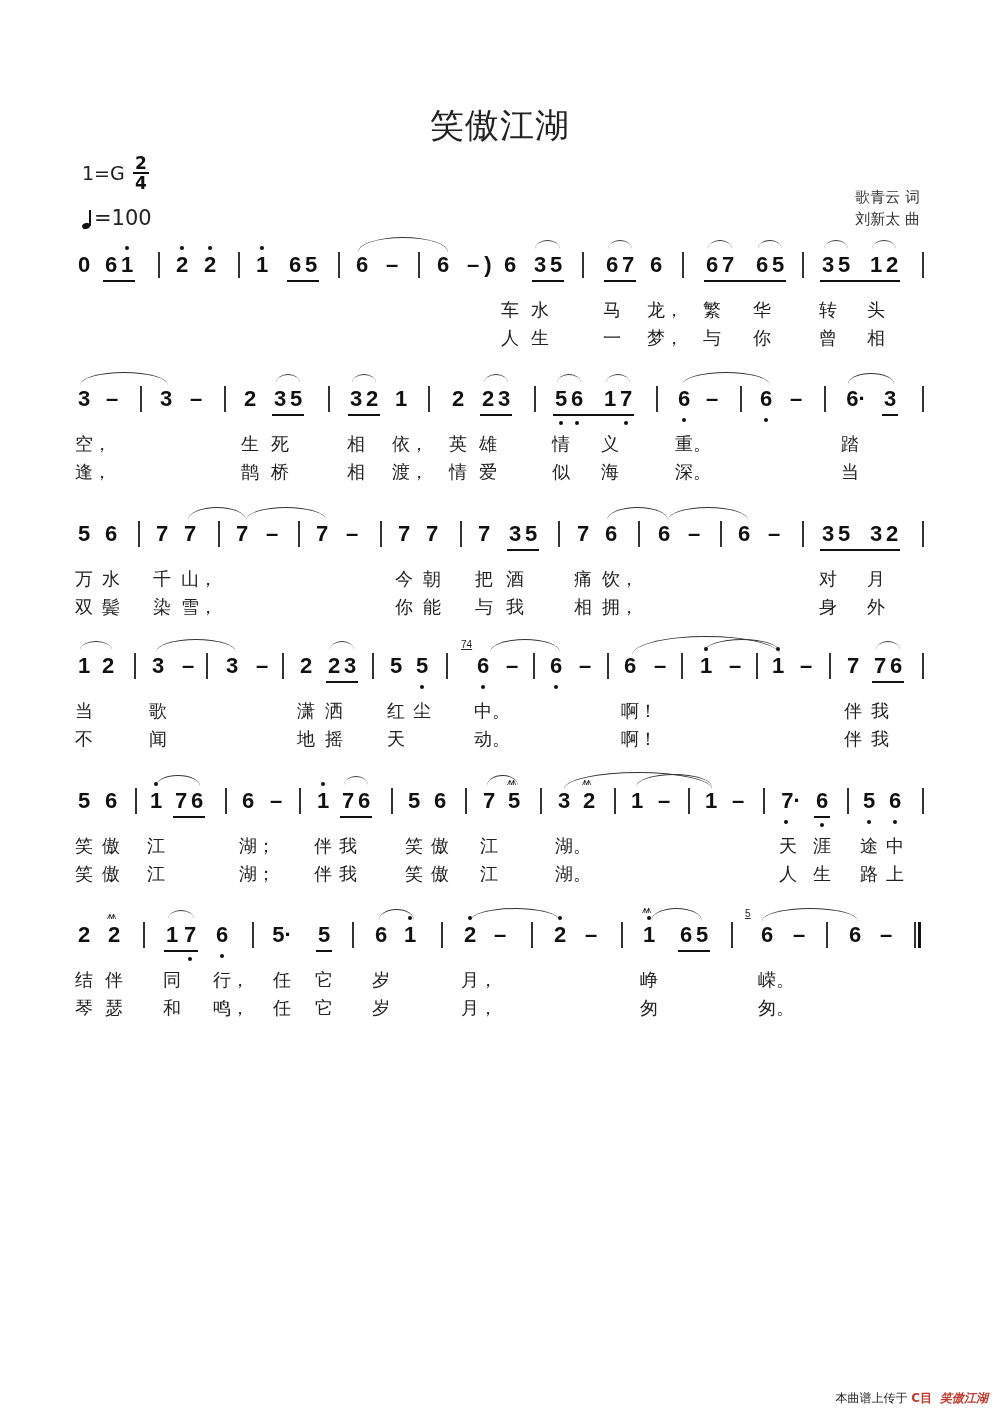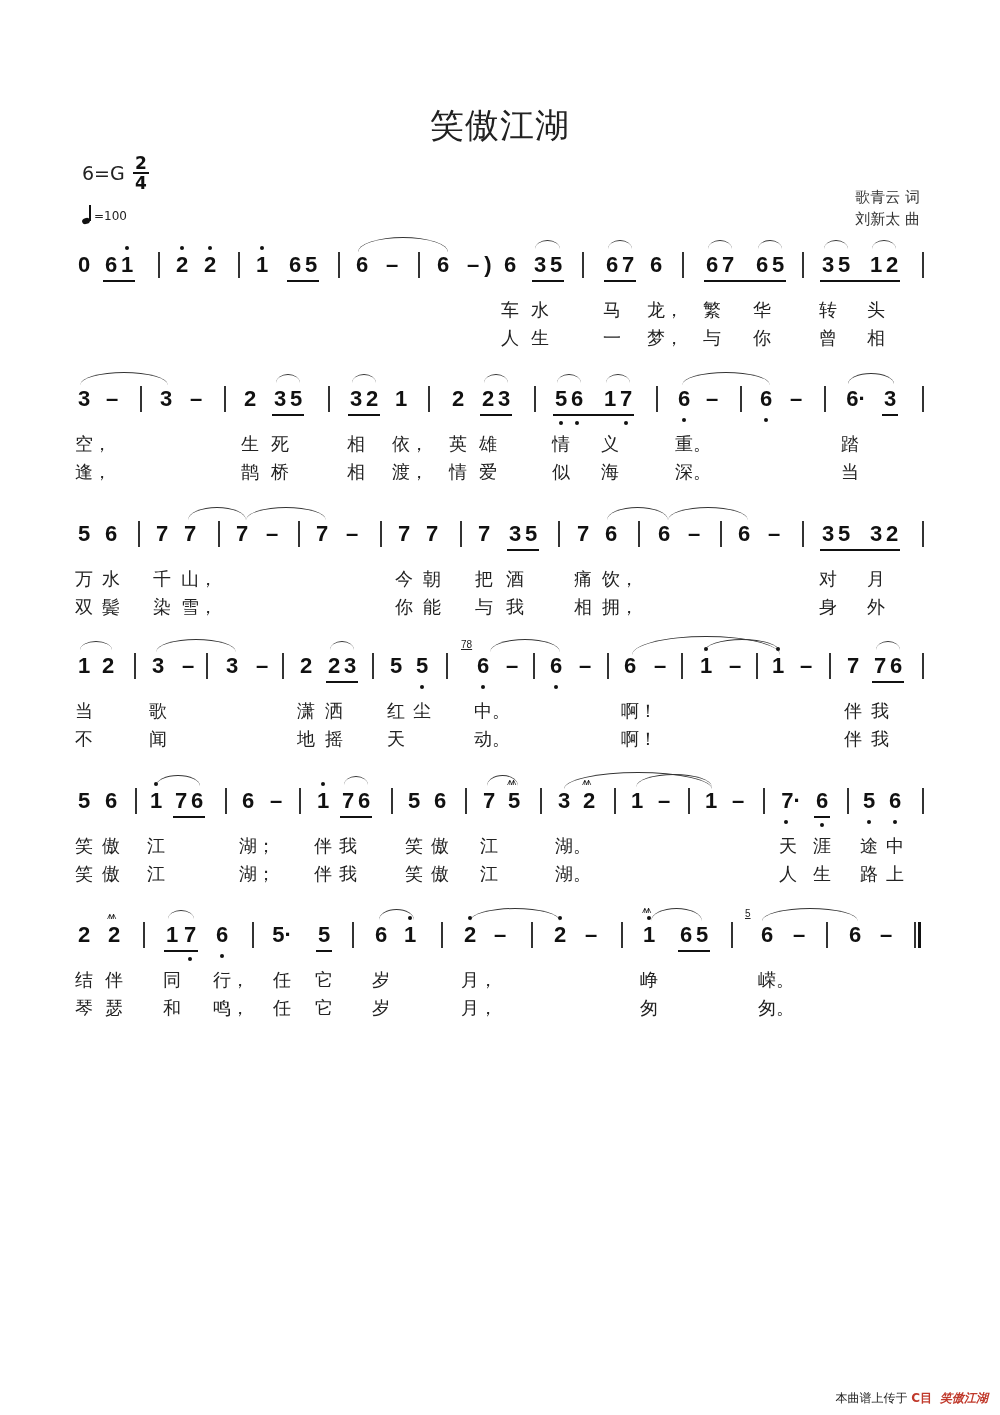--- a/index.html
+++ b/index.html
@@ -4,21 +4,21 @@
 <style>
   html, body { margin: 0; padding: 0; background: #ffffff; }
   body { width: 1000px; height: 1415px; position: relative; overflow: hidden;
          font-family: "DejaVu Sans", sans-serif; color: #111; }
   .title { position: absolute; top: 103px; left: 0; width: 1000px; text-align: center;
            font-size: 34px; font-weight: normal; color: #222; letter-spacing: 1px; }
   .key { position: absolute; left: 82px; top: 162px; font-size: 19px; color: #222; }
   .timesig { position: absolute; left: 133px; top: 154px; font-weight: bold; font-size: 17px;
              line-height: 18px; text-align: center; width: 16px; color: #111; }
   .timesig .num { border-bottom: 2px solid #111; display: block; }
-  .tempo { position: absolute; left: 82px; top: 206px; font-size: 12px; color: #222; }
+  .tempo { position: absolute; left: 82px; top: 206px; font-size: 21px; color: #222; }
   .tempo .note { display: inline-block; position: relative; width: 10px; height: 18px; vertical-align: -4px; margin-right: 2px; }
   .tempo .note::before { content: ""; position: absolute; left: 0; bottom: 0; width: 8px; height: 6px;
                          background: #111; border-radius: 50%; transform: rotate(-20deg); }
   .tempo .note::after { content: ""; position: absolute; left: 7px; bottom: 3px; width: 1.5px; height: 16px; background: #111; }
   .credits { position: absolute; right: 80px; top: 186px; font-size: 15px; line-height: 22px; text-align: left; color: #333; }
 
   .system { position: absolute; left: 0; width: 1000px; }
   .notes-row { position: absolute; left: 0; height: 30px; width: 1000px; }
   .tok { position: absolute; top: 0; font-weight: bold; font-size: 22px; line-height: 30px;
          font-family: "Liberation Sans", sans-serif; text-align: center; transform: translateX(-50%); }
@@ -35,21 +35,21 @@
   .grace { position: absolute; font-size: 10px; color: #222; font-family: "Liberation Sans", sans-serif; }
   .mord { position: absolute; font-size: 10px; color: #111; letter-spacing: -2px; }
   .footer { position: absolute; right: 12px; top: 1390px; font-size: 12px; color: #222; }
   .footer .brand { color: #c0392b; font-weight: bold; font-style: italic; margin-left: 4px; }
   .footer .logo { color: #c0392b; font-weight: bold; }
 </style>
 </head>
 <body>
 
 <div class="title">笑傲江湖</div>
-<div class="key">6=G</div>
+<div class="key">1=G</div>
 <div class="timesig">
   <span class="num">2</span>
   <span>4</span>
 </div>
 <div class="tempo">
   <span class="note"></span><span>=100</span>
 </div>
 <div class="credits">
   <div>歌青云 词</div>
   <div>刘新太 曲</div>
@@ -298,21 +298,21 @@
         <span class="tok" style="left: 334px;">2</span>
         <span class="tok" style="left: 350px;">3</span>
         <div class="uline" style="left: 326px; width: 32px;"></div>
         <div class="bar" style="left: 372px;"></div>
         <span class="tok" style="left: 396px;">5</span>
         <span class="tok" style="left: 422px;">5</span>
         <div class="dot-lo" style="left: 420px;"></div>
         <div class="bar" style="left: 446px;"></div>
         <span class="tok" style="left: 483px;">6</span>
         <div class="dot-lo" style="left: 481px;"></div>
-        <div class="grace" style="left: 461px; top: -12px; text-decoration: underline;">78</div>
+        <div class="grace" style="left: 461px; top: -12px; text-decoration: underline;">74</div>
         <span class="tok" style="left: 512px;">–</span>
         <div class="bar" style="left: 533px;"></div>
         <span class="tok" style="left: 556px;">6</span>
         <div class="dot-lo" style="left: 554px;"></div>
         <span class="tok" style="left: 585px;">–</span>
         <div class="bar" style="left: 607px;"></div>
         <span class="tok" style="left: 630px;">6</span>
         <span class="tok" style="left: 660px;">–</span>
         <div class="bar" style="left: 681px;"></div>
         <span class="tok" style="left: 706px;">1</span>

